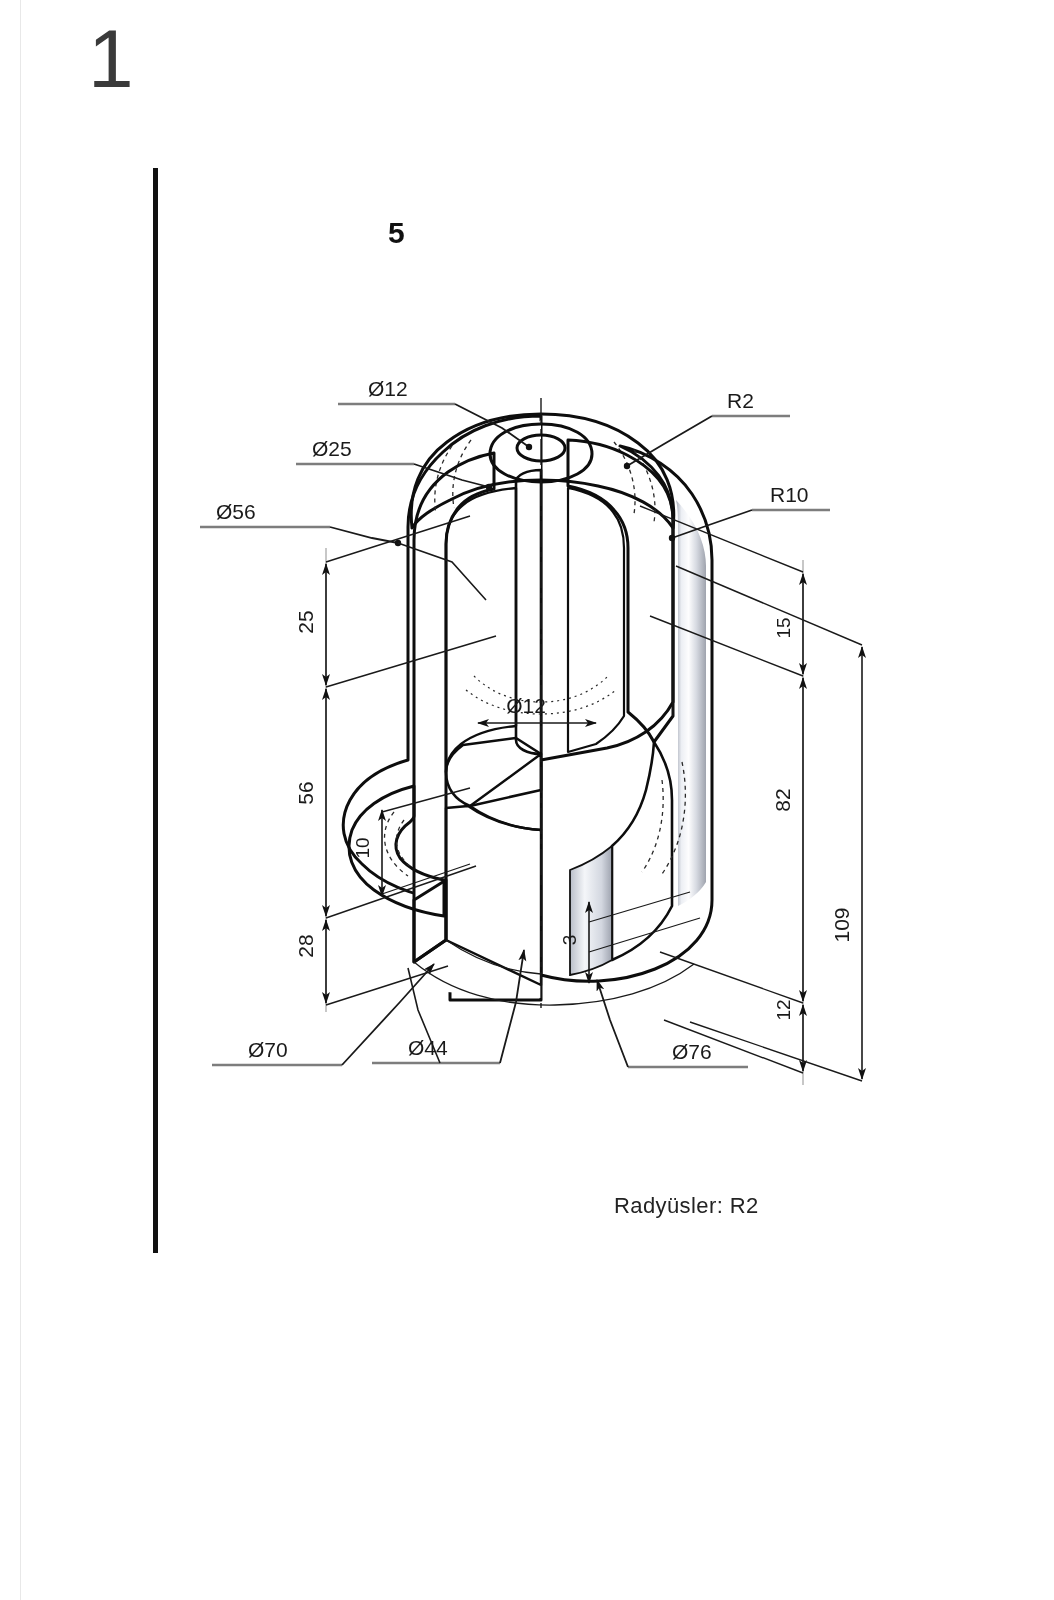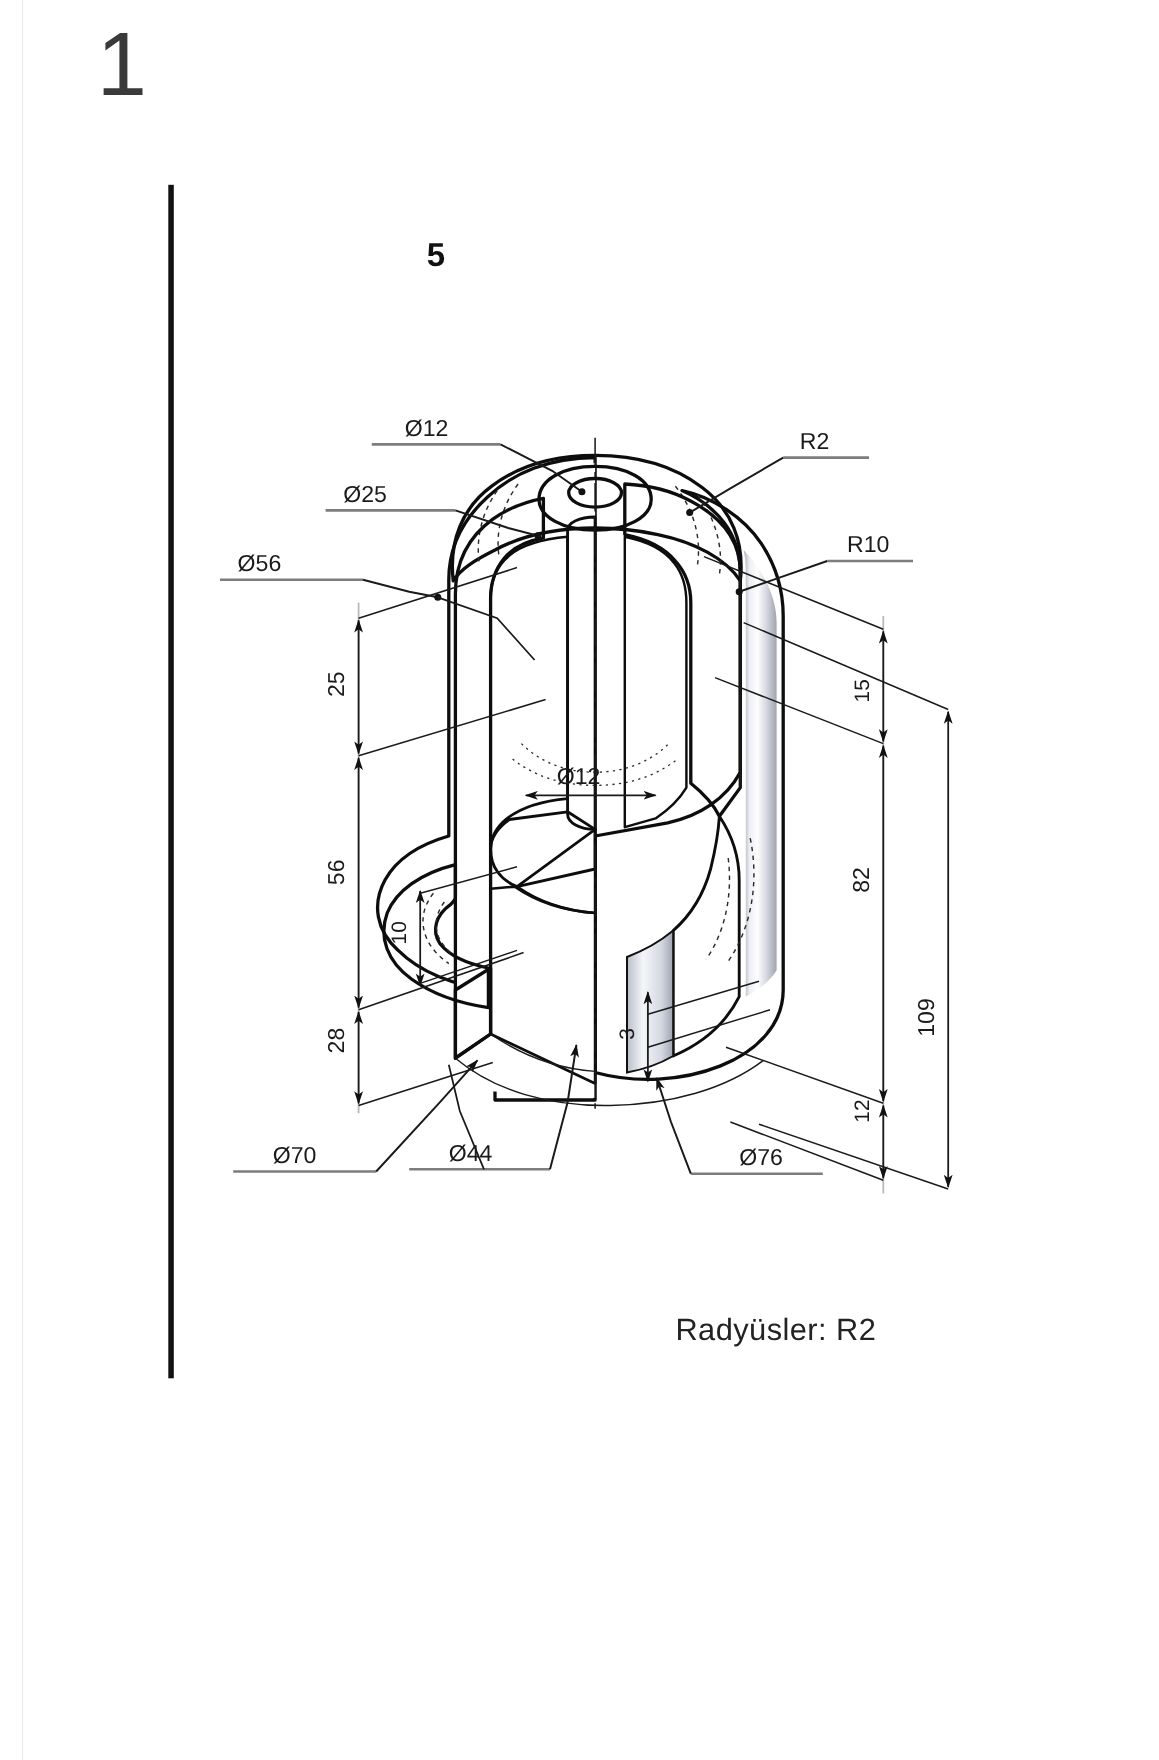--- a/index.html
+++ b/index.html
@@ -23,21 +23,21 @@
     position:absolute;left:88px;top:18px;
     font-size:82px;line-height:82px;color:#3a3a3a;font-weight:300;
     letter-spacing:-2px;
   }
   #part-number{
     position:absolute;left:388px;top:216px;
     font-size:30px;font-weight:bold;color:#111;
   }
   #caption{
     position:absolute;left:614px;top:1193px;
-    font-size:28px;color:#232323;letter-spacing:.4px;
+    font-size:22px;color:#232323;letter-spacing:.4px;
   }
   #drawing{position:absolute;left:0;top:0;}
   .dimtext{font-family:"Liberation Sans",sans-serif;font-size:21px;fill:#1a1a1a;}
   .dimtext-sm{font-family:"Liberation Sans",sans-serif;font-size:19px;fill:#1a1a1a;}
   .leader{stroke:#1a1a1a;fill:none;}
   .shelf{stroke:#7d7d7d;stroke-width:2.4;fill:none;}
   .dimline{stroke:#1a1a1a;stroke-width:1.6;fill:none;}
   .extline{stroke:#b9b9b9;stroke-width:1.6;fill:none;}
   .outline{stroke:#0d0d0d;fill:none;stroke-linejoin:round;stroke-linecap:round;}
   .thin{stroke:#1a1a1a;stroke-width:1.3;fill:none;}

